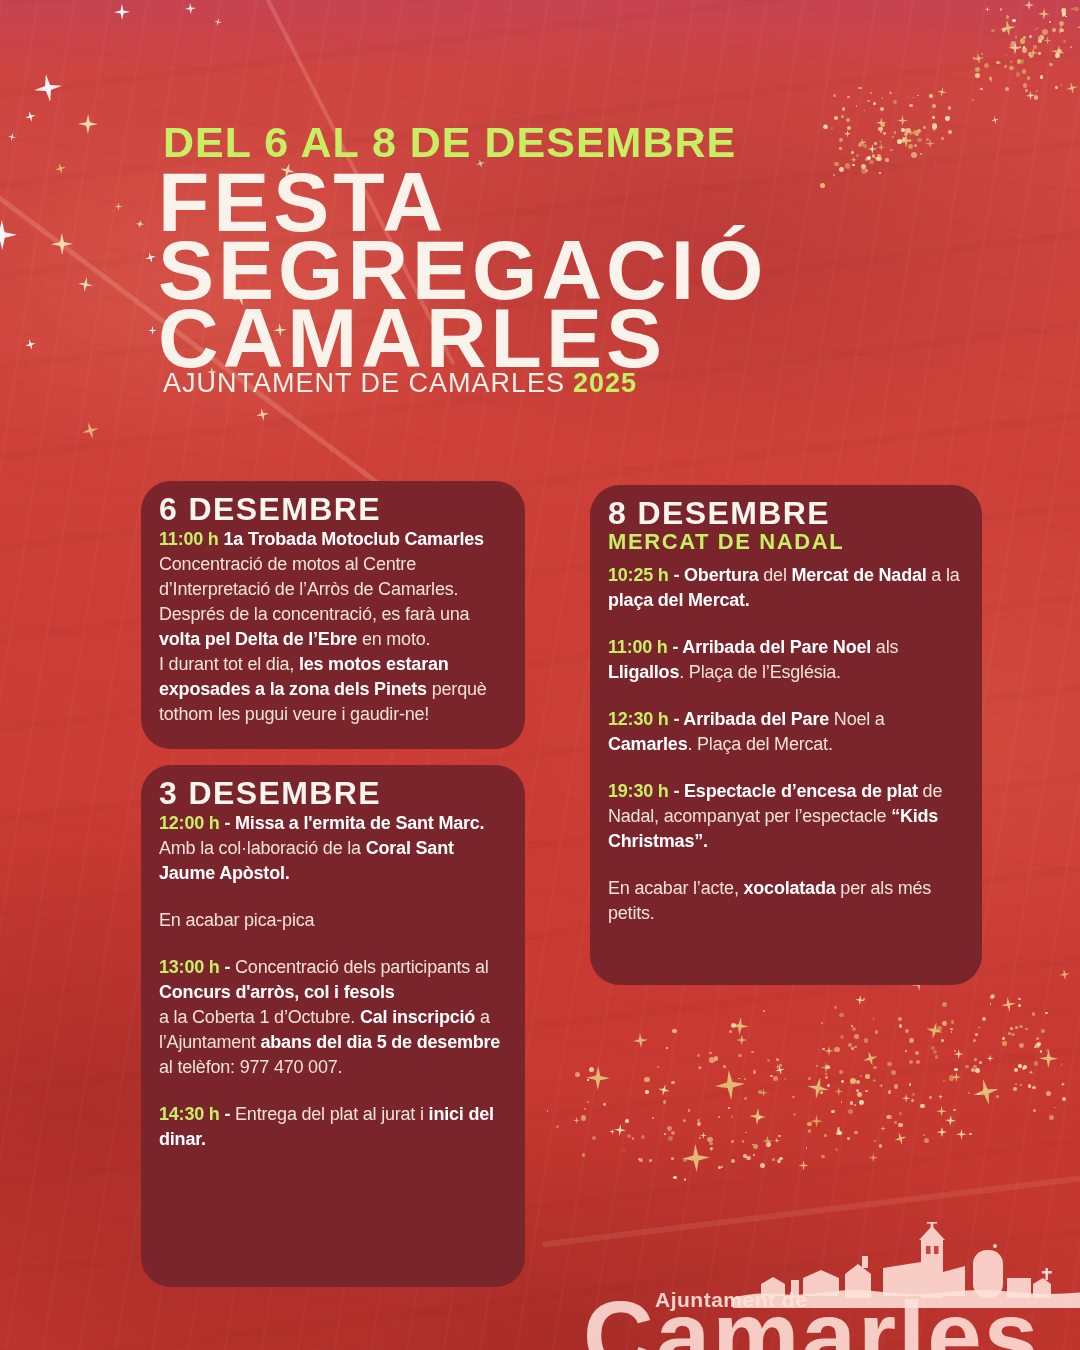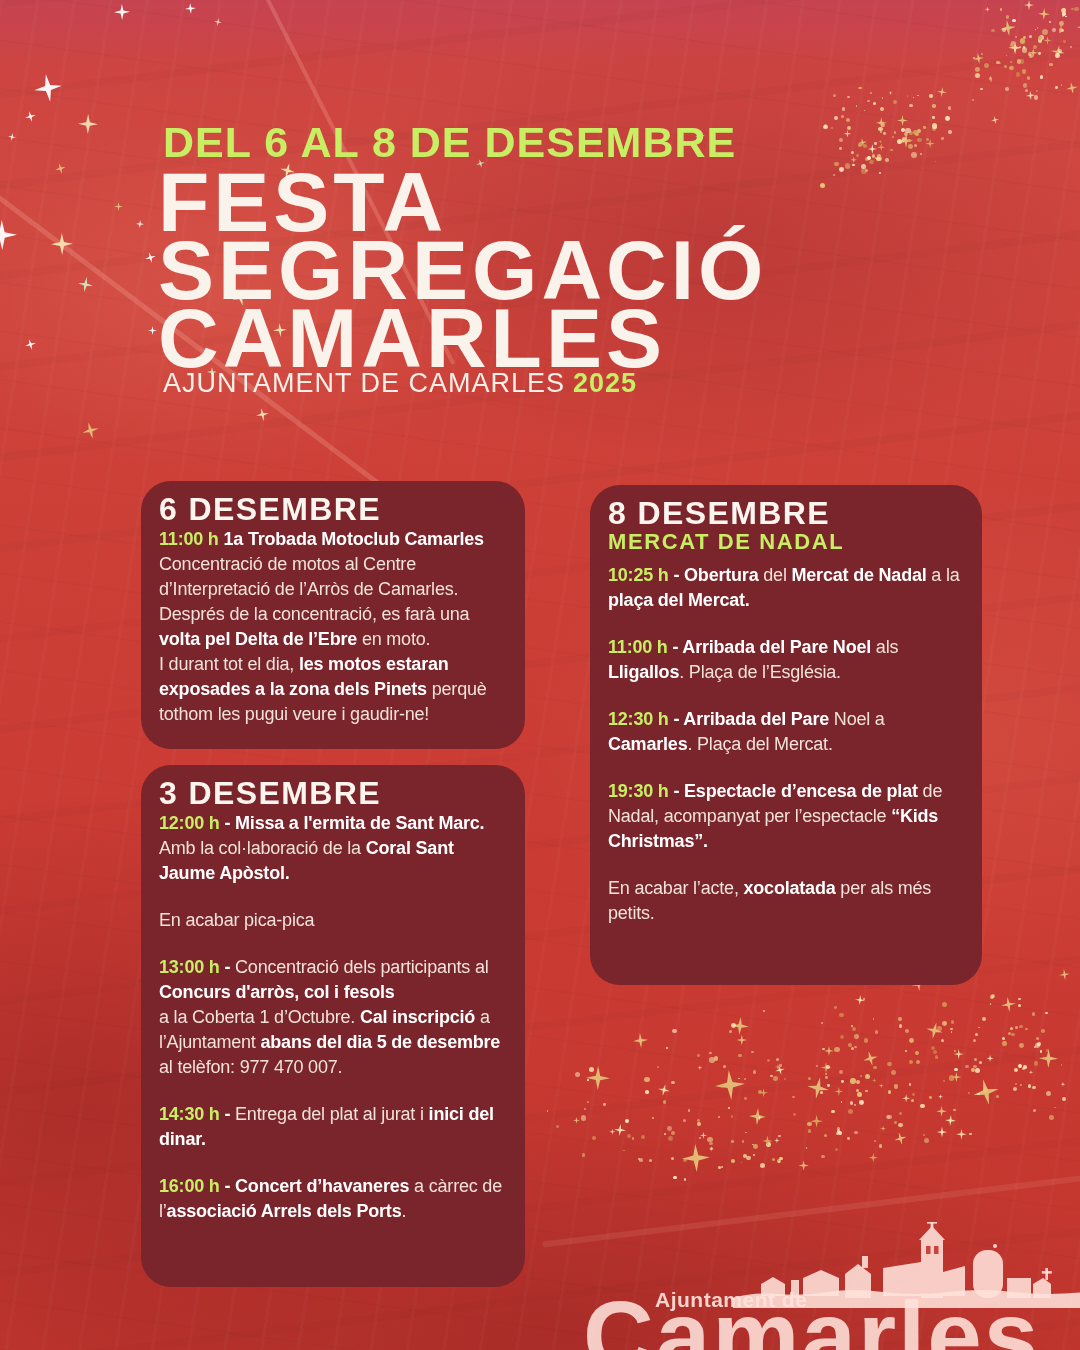--- a/index.html
+++ b/index.html
@@ -629,21 +629,20 @@
   <section class="box" id="box7">
     <h2>3 DESEMBRE</h2>
 
     <div class="card-body">
         <p class="para"><span class="seg-t">12:00 h</span><span class="seg-b"> - Missa a l'ermita de Sant Marc.</span><span class="seg-n">
 Amb la col·laboració de la </span><span class="seg-b">Coral Sant Jaume Apòstol.</span></p>
         <p class="para"><span class="seg-n">En acabar pica-pica</span></p>
         <p class="para"><span class="seg-t">13:00 h</span><span class="seg-b"> - </span><span class="seg-n">Concentració dels participants al </span><span class="seg-b">Concurs d'arròs, col i fesols
 </span><span class="seg-n">a la Coberta 1 d’Octubre. </span><span class="seg-b">Cal inscripció</span><span class="seg-n"> a l’Ajuntament </span><span class="seg-b">abans del dia 5 de desembre</span><span class="seg-n"> al telèfon: 977 470 007.</span></p>
         <p class="para"><span class="seg-t">14:30 h</span><span class="seg-b"> - </span><span class="seg-n">Entrega del plat al jurat i </span><span class="seg-b">inici del dinar.</span></p>
-        <p class="para"><span class="seg-t">16:00 h</span><span class="seg-b"> - Concert d’havaneres</span><span class="seg-n"> a càrrec de l’</span><span class="seg-b">associació Arrels dels Ports</span><span class="seg-n">.</span></p>
       </div>
   </section>
 
   <section class="box" id="box8">
     <h2>8 DESEMBRE</h2>
     <h3>MERCAT DE NADAL</h3>
     <div class="card-body">
         <p class="para"><span class="seg-t">10:25 h</span><span class="seg-b"> - Obertura</span><span class="seg-n"> del </span><span class="seg-b">Mercat de Nadal</span><span class="seg-n"> a la </span><span class="seg-b">plaça del Mercat.</span></p>
         <p class="para"><span class="seg-t">11:00 h</span><span class="seg-b"> - Arribada del Pare Noel</span><span class="seg-n"> als </span><span class="seg-b">Lligallos</span><span class="seg-n">. Plaça de l’Església.</span></p>
         <p class="para"><span class="seg-t">12:30 h</span><span class="seg-b"> - Arribada del Pare</span><span class="seg-n"> Noel a </span><span class="seg-b">Camarles</span><span class="seg-n">. Plaça del Mercat.</span></p>

